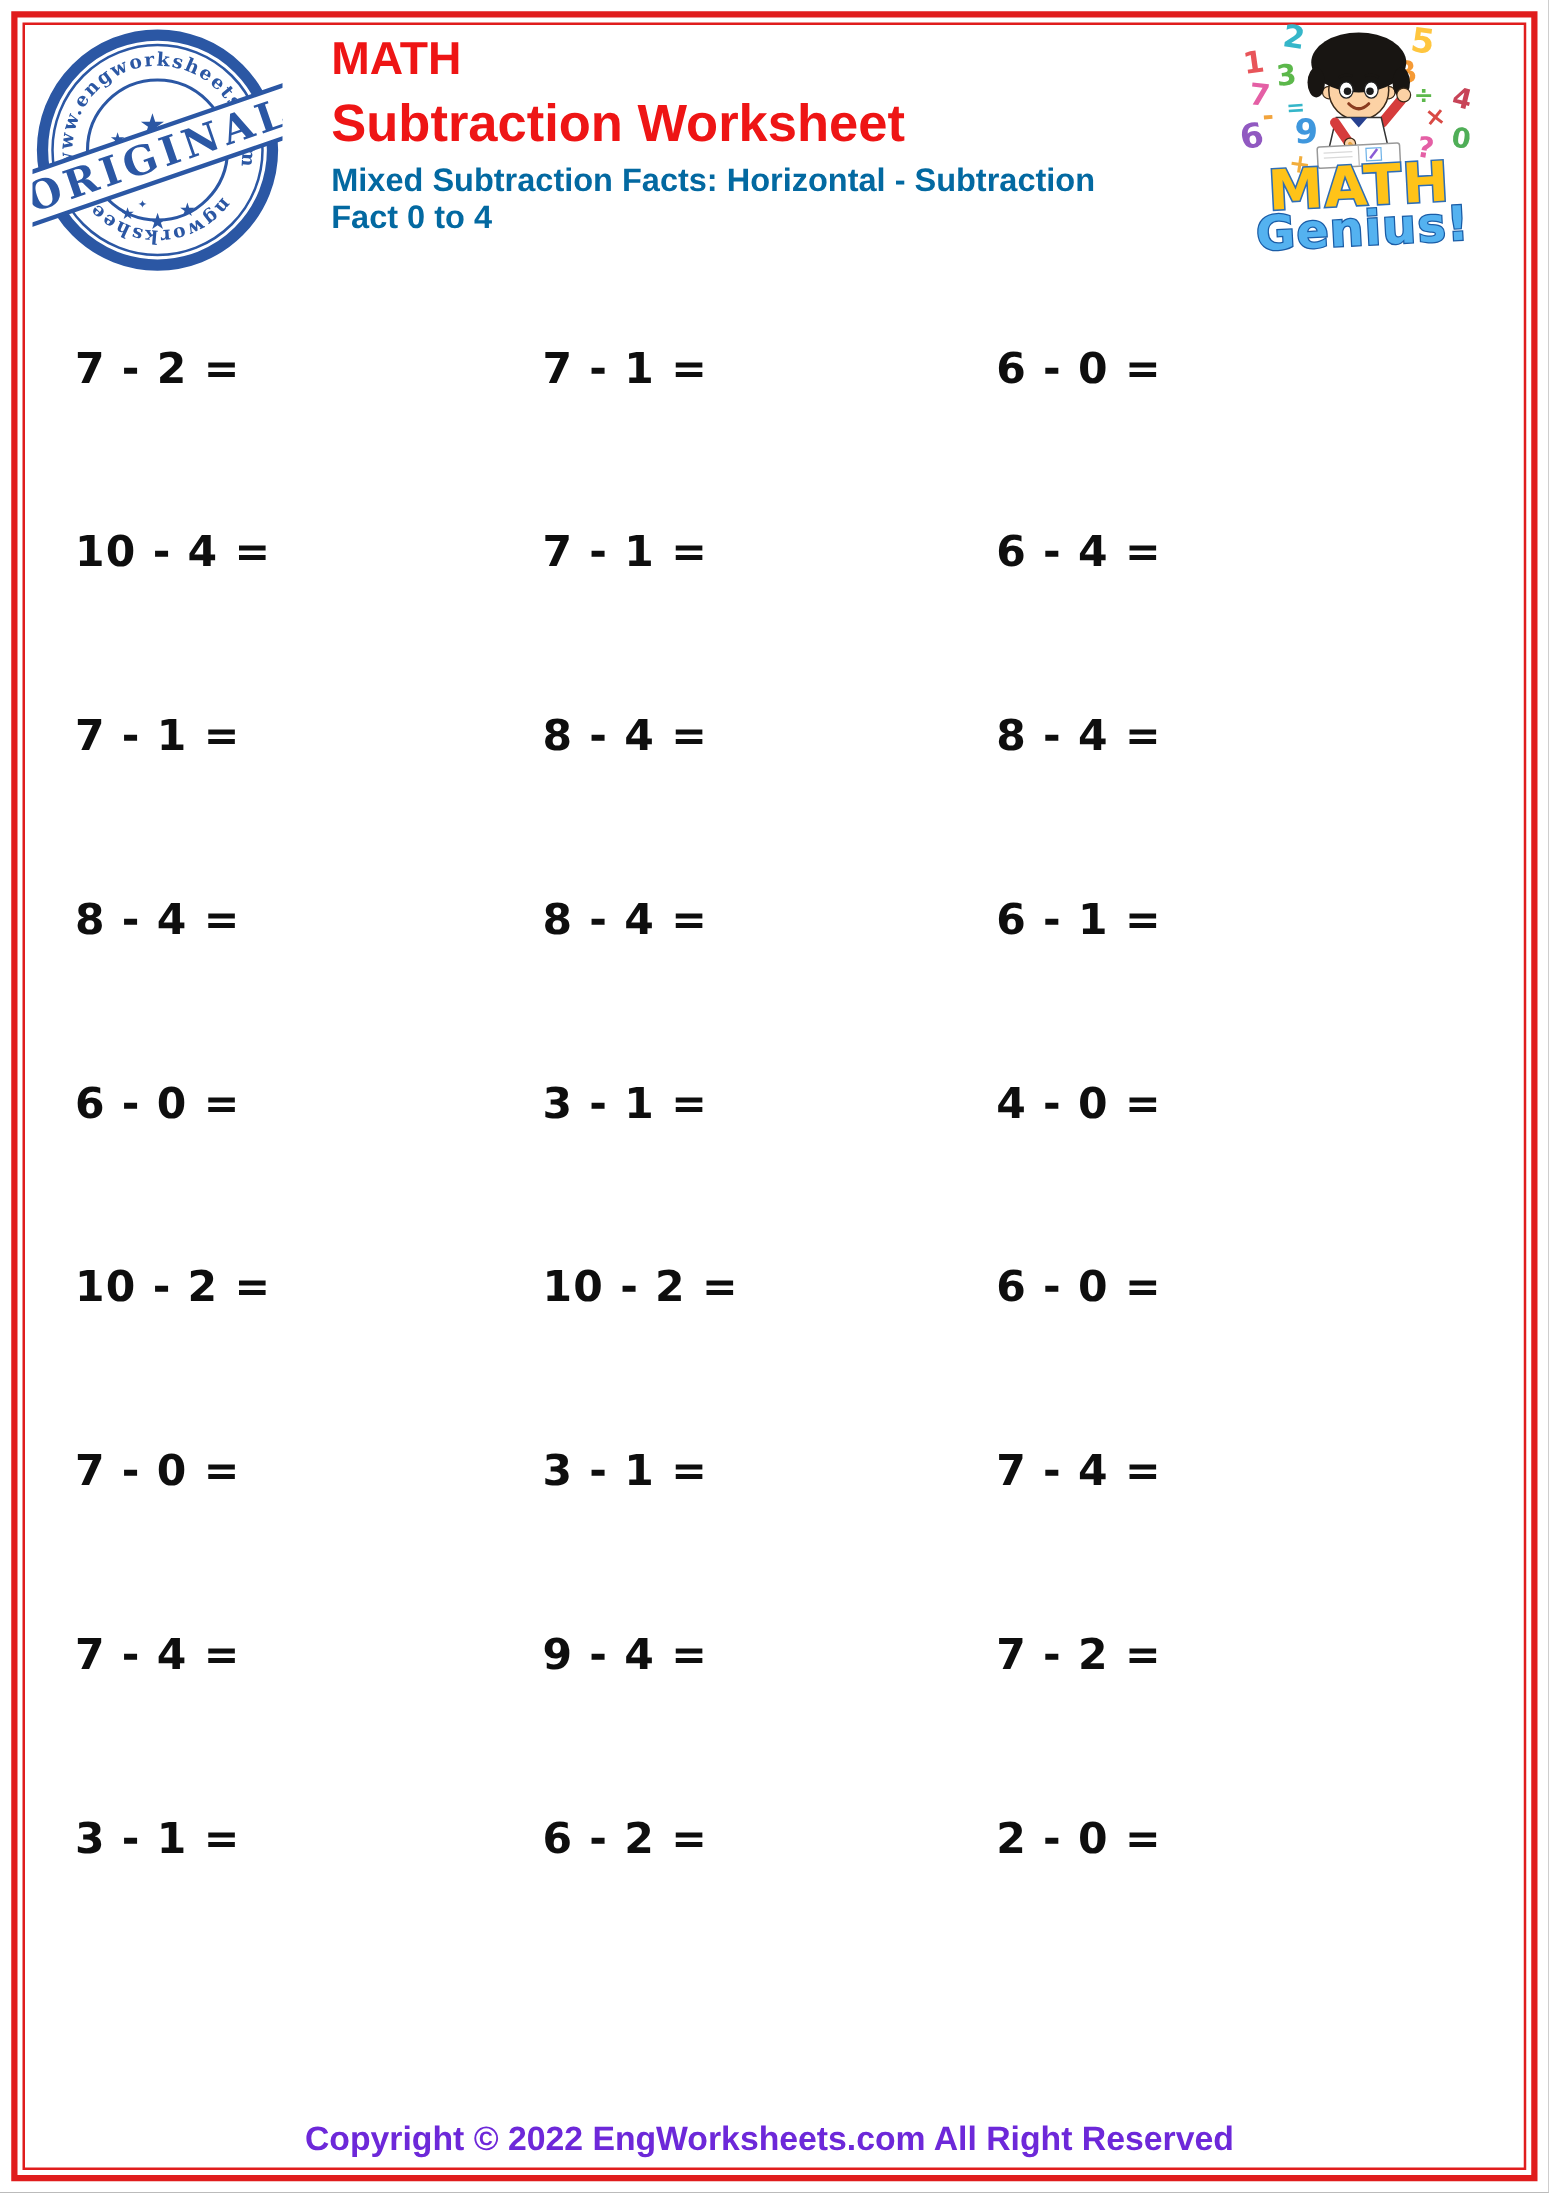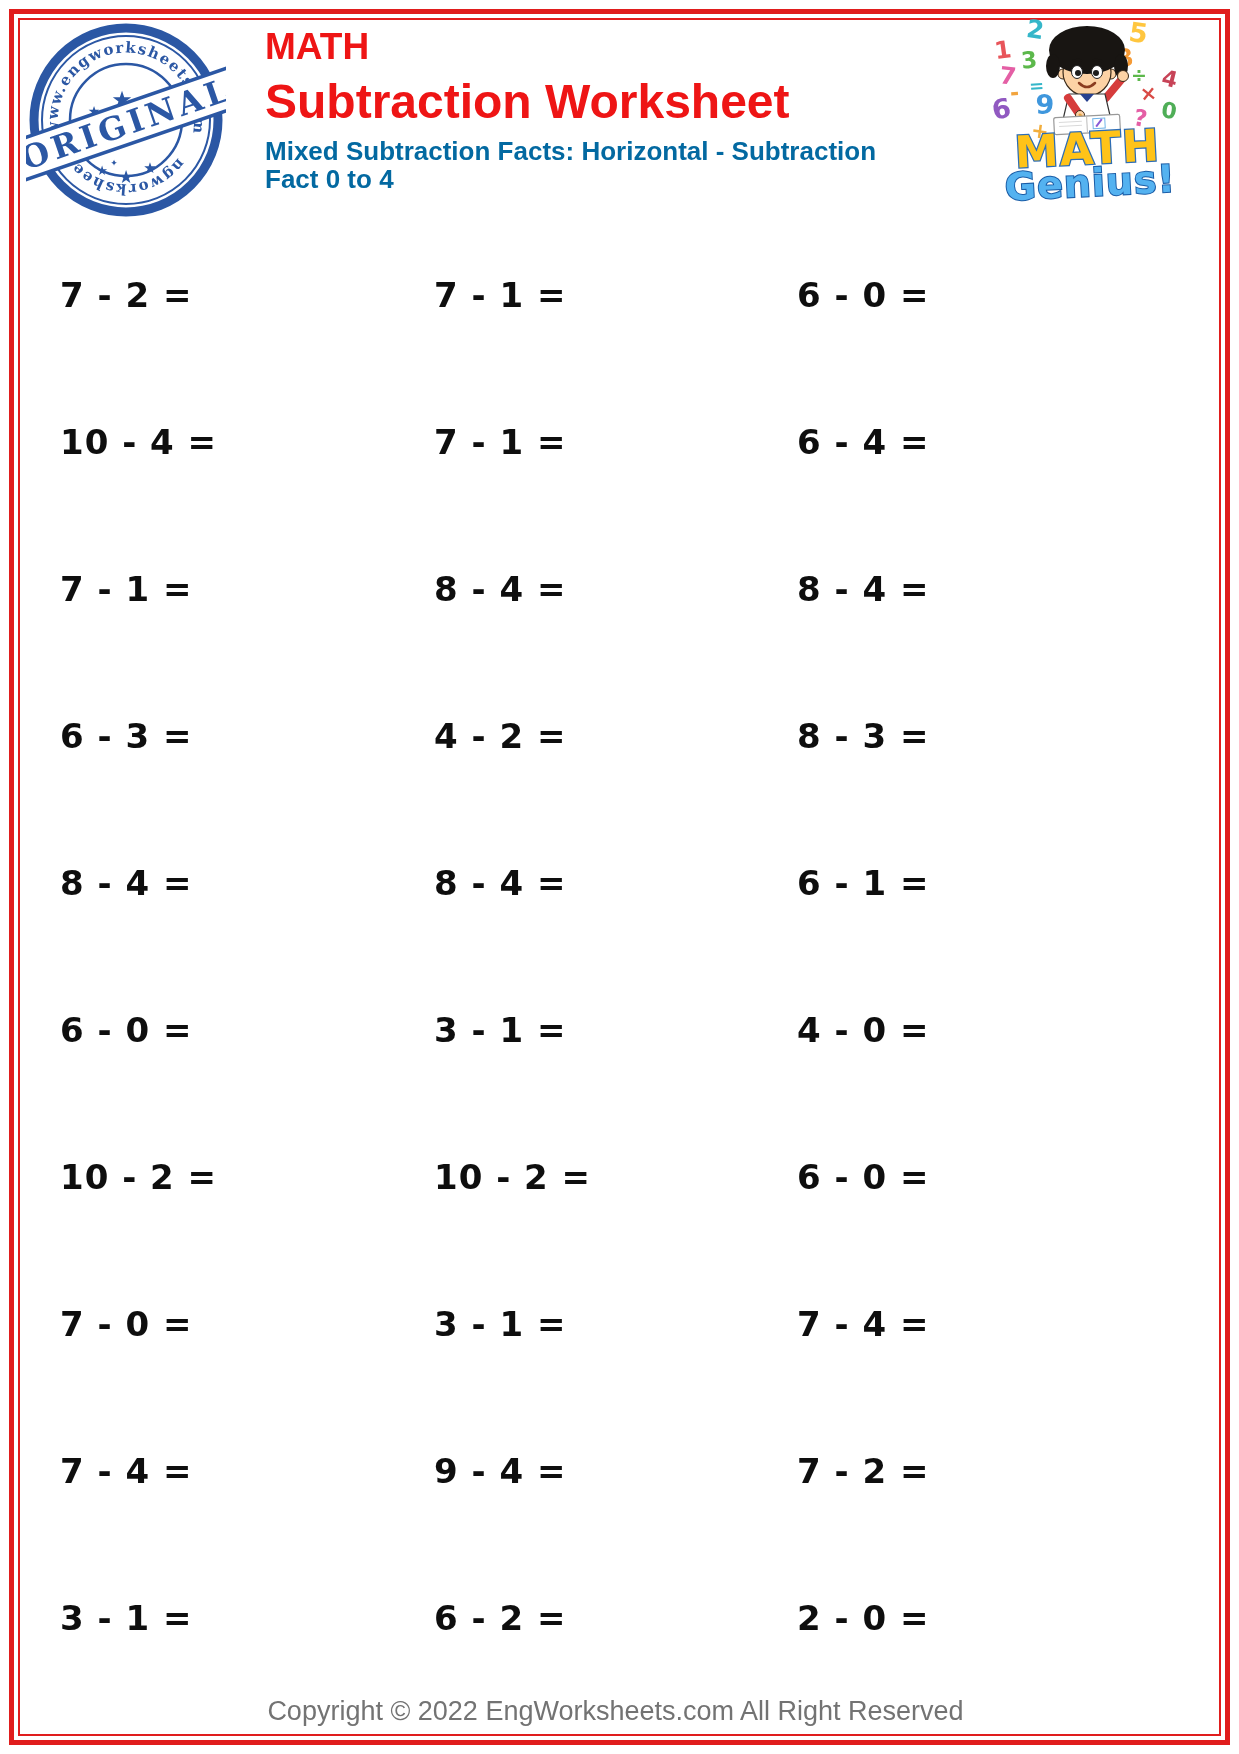--- a/index.html
+++ b/index.html
@@ -7,37 +7,37 @@
     position:relative;width:1239px;height:1754px;background:#ffffff;
     font-family:"Liberation Sans",sans-serif;overflow:hidden;margin:0 auto;
   }
   .border-outer{position:absolute;inset:9px;border:5px solid #e01d1d;pointer-events:none;}
   .border-inner{position:absolute;inset:18px;border:2px solid #e01d1d;pointer-events:none;}
 
   .stamp{position:absolute;left:26px;top:20px;width:200px;height:200px;}
 
   .titleblock{position:absolute;left:265px;top:28px;width:620px;}
   .kicker{font-size:37px;font-weight:700;color:#ee1515;line-height:1.05;}
-  .title{font-size:48px;font-weight:700;color:#ee1515;line-height:1.1;margin-top:9px;}
+  .title{font-size:42px;font-weight:700;color:#ee1515;line-height:1.1;margin-top:9px;}
   .subtitle{font-size:26px;font-weight:700;color:#0369a1;line-height:1.1;margin-top:8px;}
 
   .genius-logo{position:absolute;left:980px;top:12px;width:218px;height:192px;}
 
   .grid{position:absolute;left:0;top:221px;width:1064px;}
   .prow{position:relative;height:147px;}
   .pcell{
     position:absolute;top:50%;transform:translateY(-50%);
     font-family:"DejaVu Sans",sans-serif;font-weight:700;font-size:34px;color:#0e0e0e;
     letter-spacing:1px;white-space:nowrap;
   }
   .c0{left:60px;} .c1{left:434px;} .c2{left:797px;}
 
   .footer{
     position:absolute;left:0;top:1696px;width:1231px;text-align:center;
-    font-size:27px;font-weight:400;color:#737373;
+    font-size:27px;font-weight:700;color:#6d28d9;
   }
 </style>
 </head>
 <body>
 
 <div class="page">
   <div class="border-outer"></div>
   <div class="border-inner"></div>
 
   <svg class="stamp" viewBox="0 0 200 200">
@@ -141,25 +141,20 @@
         <div class="pcell c0">10 - 4 =</div>
         <div class="pcell c1">7 - 1 =</div>
         <div class="pcell c2">6 - 4 =</div>
       </div>
       <div class="prow">
         <div class="pcell c0">7 - 1 =</div>
         <div class="pcell c1">8 - 4 =</div>
         <div class="pcell c2">8 - 4 =</div>
       </div>
       <div class="prow">
-        <div class="pcell c0">6 - 3 =</div>
-        <div class="pcell c1">4 - 2 =</div>
-        <div class="pcell c2">8 - 3 =</div>
-      </div>
-      <div class="prow">
         <div class="pcell c0">8 - 4 =</div>
         <div class="pcell c1">8 - 4 =</div>
         <div class="pcell c2">6 - 1 =</div>
       </div>
       <div class="prow">
         <div class="pcell c0">6 - 0 =</div>
         <div class="pcell c1">3 - 1 =</div>
         <div class="pcell c2">4 - 0 =</div>
       </div>
       <div class="prow">

